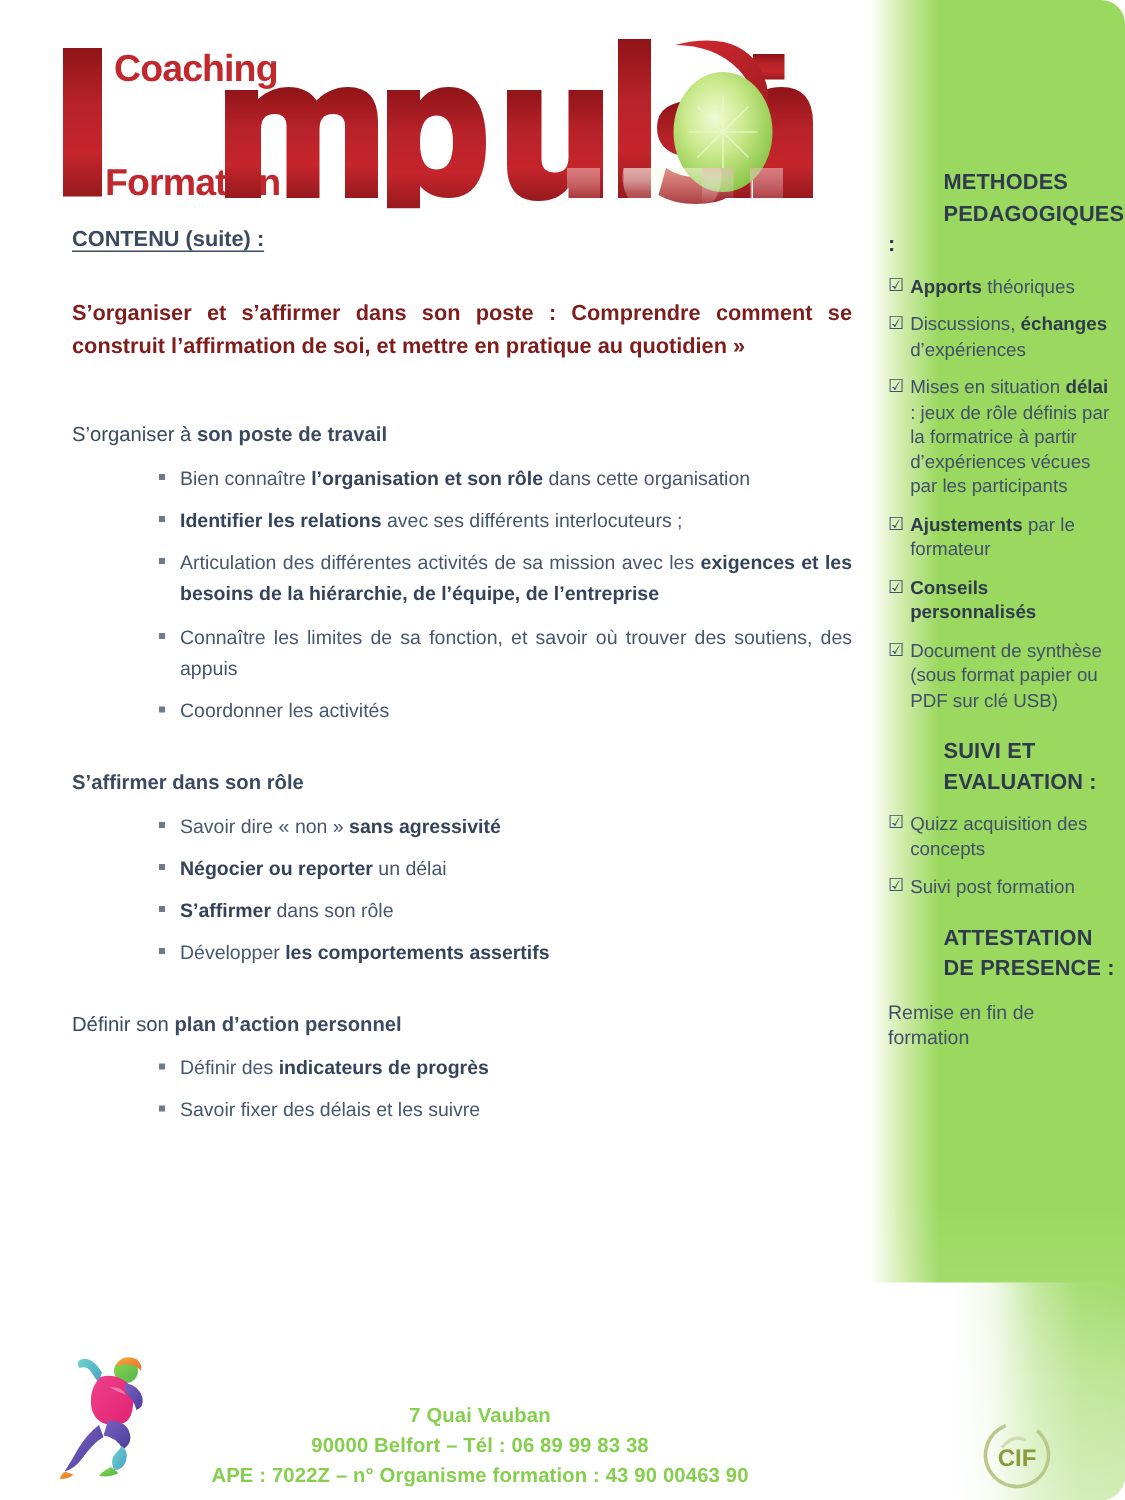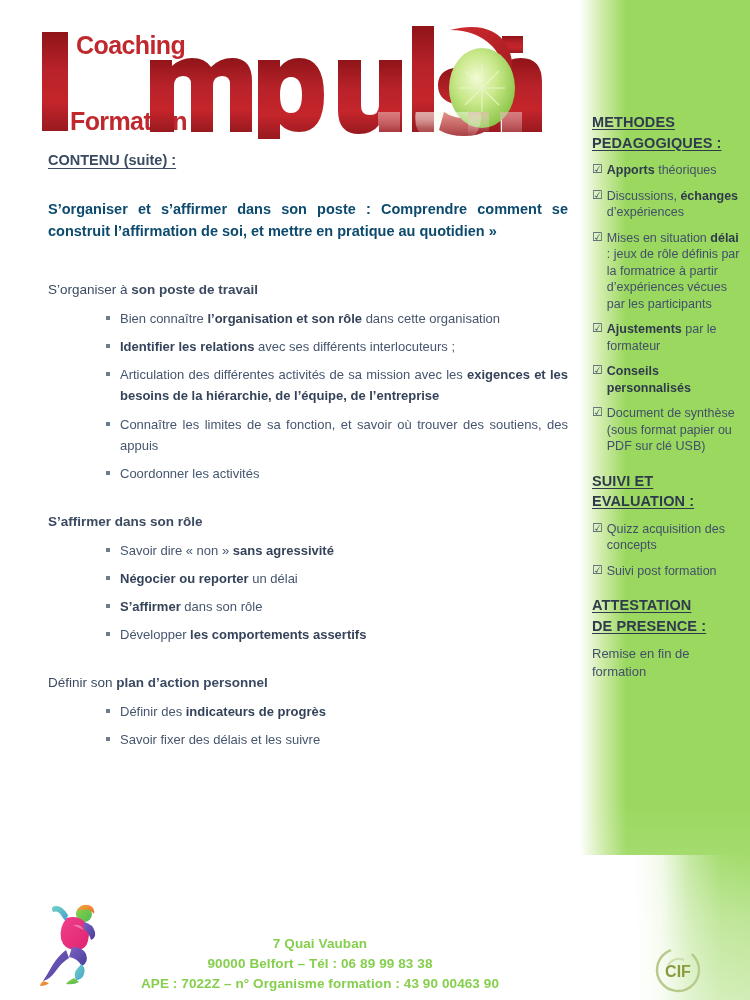--- a/index.html
+++ b/index.html
@@ -10,20 +10,21 @@
   }
   body {
     font-family: "Liberation Sans", sans-serif;
   }
   #page {
     position: relative;
     width: 750px;
     height: 1000px;
     overflow: hidden;
     background: #ffffff;
+    border-radius: 16px;
   }
 
   
   #green-panel {
     position: absolute;
     top: 0;
     right: 0;
     width: 185px;
     height: 1000px;
     background:
@@ -69,22 +70,22 @@
   }
   .side-heading {
     color: #2f3b4d;
     font-weight: bold;
     font-size: 14.5px;
     letter-spacing: .1px;
     line-height: 1.42;
     margin: 0 0 9px 0;
   }
   .side-heading .hl {
-    text-decoration: underline;
     text-underline-offset: 2px;
+    margin-left: 37px;
   }
   .side-heading.spaced { margin-top: 16px; }
   .side-item {
     display: flex;
     align-items: flex-start;
     margin-bottom: 9px;
     font-size: 12.5px;
     color: #41506a;
   }
   .side-item .cb {
@@ -128,21 +129,21 @@
   }
   #contenu-title {
     color: #3a4a60;
     font-weight: bold;
     font-size: 14.5px;
     text-decoration: underline;
     text-underline-offset: 3px;
     margin: 0 0 30px 0;
   }
   #lead {
-    color: #0c4a6e;
+    color: #7f1d1d;
     font-weight: bold;
     font-size: 14.5px;
     line-height: 1.52;
     text-align: justify;
     margin: 0 0 38px 0;
   }
   .sec-title {
     color: #3b4a61;
     font-size: 13.5px;
     line-height: 1.5;

